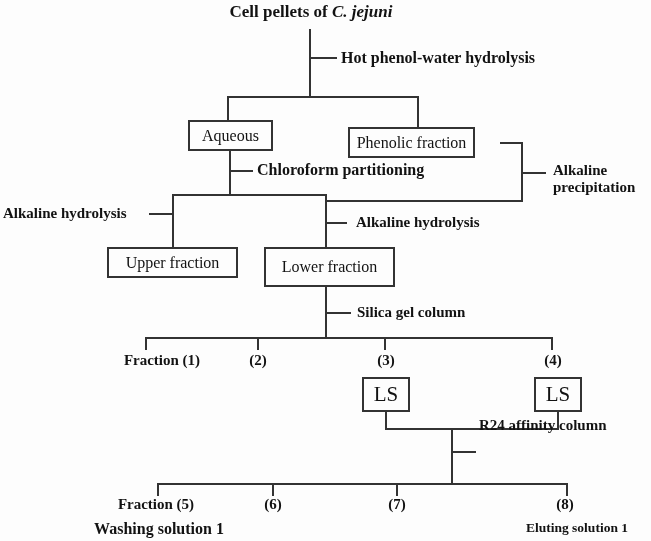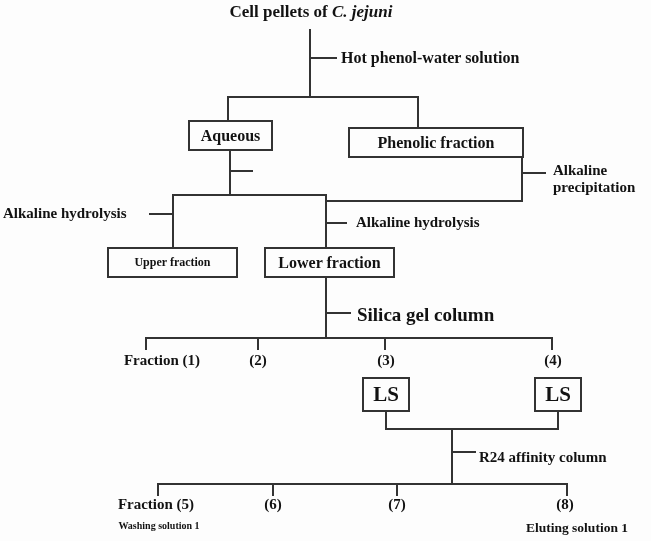--- a/index.html
+++ b/index.html
@@ -18,21 +18,21 @@
     background:var(--background);
     overflow:hidden;
     color:var(--text);
   }
   .ln{position:absolute;background:var(--line);}
   .box{
     position:absolute;
     border:2px solid var(--line);
     background:var(--background);
     display:flex;align-items:center;justify-content:center;
-    font-weight:bold;color:var(--text);
+    font-weight:normal;color:var(--text);
     box-sizing:border-box;
     white-space:nowrap;
   }
   .lbl{
     position:absolute;
     font-weight:bold;
     white-space:nowrap;
     color:var(--text);
     line-height:1.15;
   }
@@ -73,55 +73,56 @@
   <div class="ln" style="left:451px;top:428px;width:2px;height:57px"></div>
   <div class="ln" style="left:453px;top:451px;width:23px;height:2px"></div>
   <div class="ln" style="left:157px;top:483px;width:411px;height:2px"></div>
   <div class="ln" style="left:157px;top:483px;width:2px;height:13px"></div>
   <div class="ln" style="left:272px;top:483px;width:2px;height:13px"></div>
   <div class="ln" style="left:396px;top:483px;width:2px;height:13px"></div>
   <div class="ln" style="left:566px;top:483px;width:2px;height:13px"></div>
 
   <div class="lbl ctr" style="left:311px;top:2px;font-size:17px"><span>Cell pellets of </span><span class="it">C. jejuni</span></div>
 
-  <div class="lbl" style="left:341px;top:49px;font-size:16px">Hot phenol-water solution</div>
+  <div class="lbl" style="left:341px;top:49px;font-size:16px">Hot phenol-water hydrolysis</div>
+  <div class="lbl" style="left:257px;top:161px;font-size:16px">Chloroform partitioning</div>
   <div class="lbl" style="left:553px;top:162px;font-size:15px">
     <div>Alkaline</div>
     <div>precipitation</div>
   </div>
   <div class="lbl" style="left:3px;top:205px;font-size:15px">Alkaline hydrolysis</div>
   <div class="lbl" style="left:356px;top:214px;font-size:15px">Alkaline hydrolysis</div>
-  <div class="lbl" style="left:357px;top:304px;font-size:19px">Silica gel column</div>
-  <div class="lbl" style="left:479px;top:449px;font-size:15px">R24 affinity column</div>
+  <div class="lbl" style="left:357px;top:304px;font-size:15px">Silica gel column</div>
+  <div class="lbl" style="left:479px;top:417px;font-size:15px">R24 affinity column</div>
 
   <div class="box" style="left:188px;top:120px;width:85px;height:31px;font-size:16px">
       <span>Aqueous</span>
     </div>
-  <div class="box" style="left:348px;top:127px;width:176px;height:31px;font-size:16px">
+  <div class="box" style="left:348px;top:127px;width:127px;height:31px;font-size:16px">
       <span>Phenolic fraction</span>
     </div>
-  <div class="box" style="left:107px;top:247px;width:131px;height:31px;font-size:12px">
+  <div class="box" style="left:107px;top:247px;width:131px;height:31px;font-size:16px">
       <span>Upper fraction</span>
     </div>
-  <div class="box" style="left:264px;top:247px;width:131px;height:31px;font-size:16px">
+  <div class="box" style="left:264px;top:247px;width:131px;height:40px;font-size:16px">
       <span>Lower fraction</span>
     </div>
   <div class="box" style="left:362px;top:377px;width:48px;height:35px;font-size:21px">
       <span>LS</span>
     </div>
   <div class="box" style="left:534px;top:377px;width:48px;height:35px;font-size:21px">
       <span>LS</span>
     </div>
 
   <div class="lbl ctr" style="left:162px;top:352px;font-size:15px">Fraction (1)</div>
   <div class="lbl ctr" style="left:258px;top:352px;font-size:15px">(2)</div>
   <div class="lbl ctr" style="left:386px;top:352px;font-size:15px">(3)</div>
   <div class="lbl ctr" style="left:553px;top:352px;font-size:15px">(4)</div>
 
   <div class="lbl ctr" style="left:156px;top:496px;font-size:15px">Fraction (5)</div>
   <div class="lbl ctr" style="left:273px;top:496px;font-size:15px">(6)</div>
   <div class="lbl ctr" style="left:397px;top:496px;font-size:15px">(7)</div>
   <div class="lbl ctr" style="left:565px;top:496px;font-size:15px">(8)</div>
 
-  <div class="lbl ctr" style="left:159px;top:520px;font-size:10px">Washing solution 1</div>
+  <div class="lbl ctr" style="left:159px;top:520px;font-size:16px">Washing solution 1</div>
   <div class="lbl ctr" style="left:577px;top:520px;font-size:13.5px">Eluting solution 1</div>
 
 </div>
 
 </body></html>

